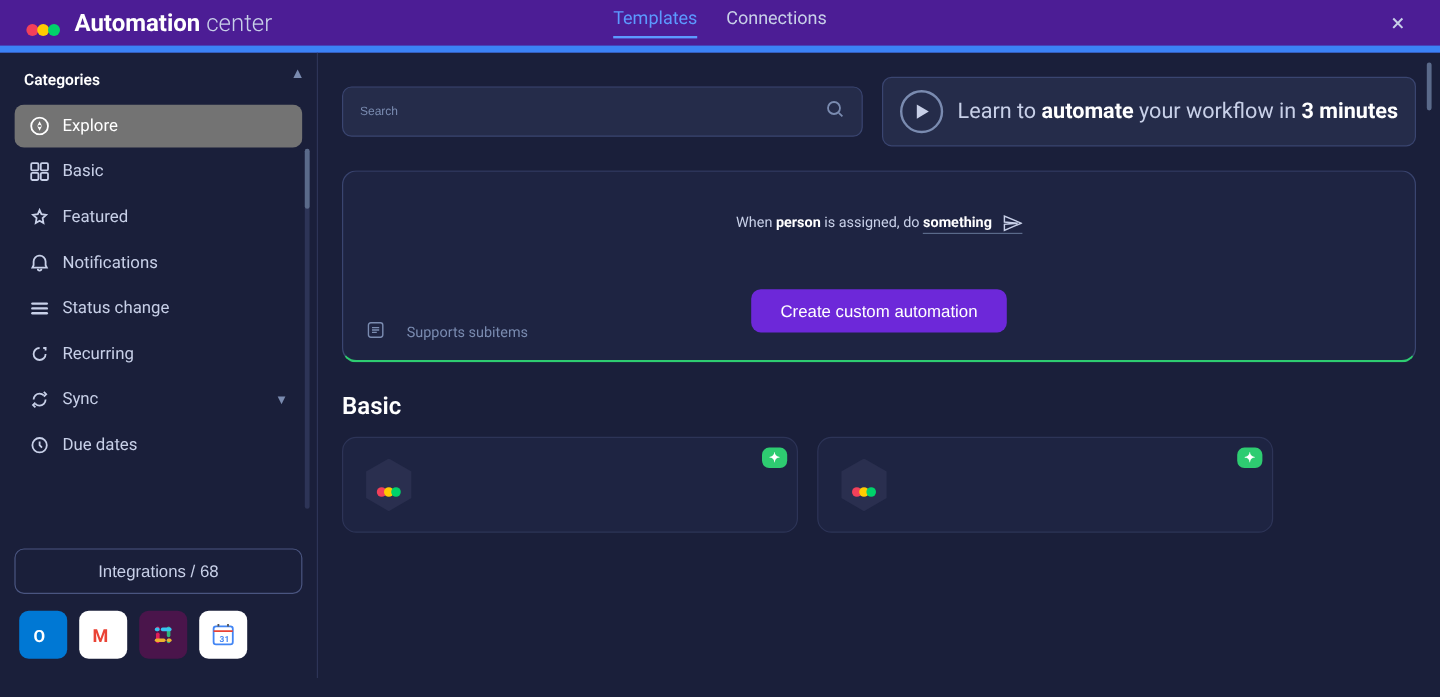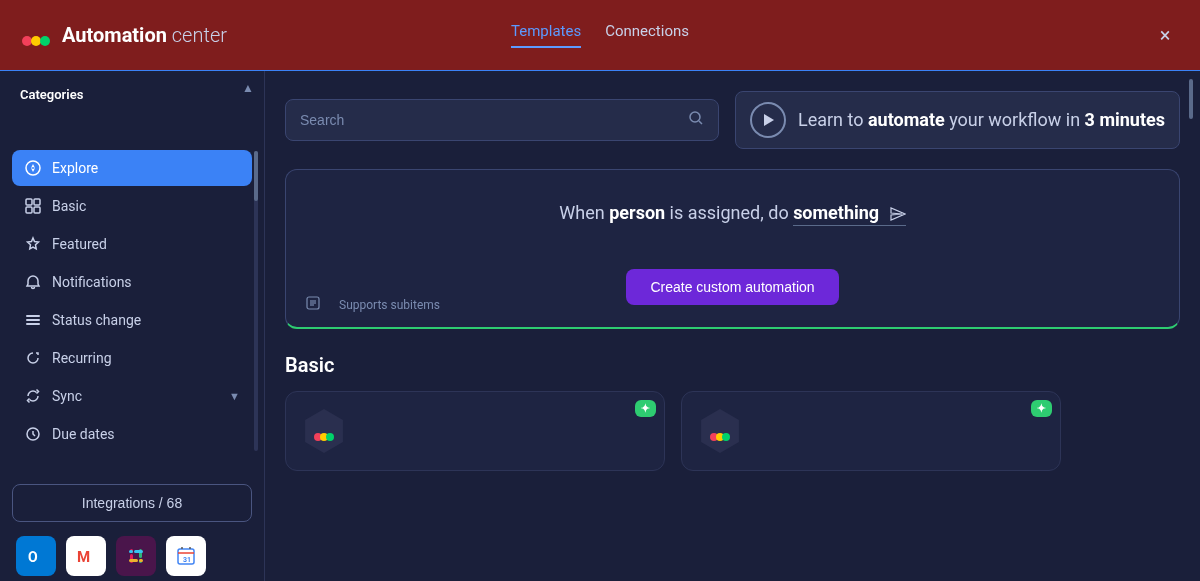--- a/index.html
+++ b/index.html
@@ -9,24 +9,24 @@
       color: #c8d0e8;
       width: 1200px;
       height: 581px;
       overflow: hidden;
     }
 
     
     .header {
       display: flex;
       align-items: center;
-      background: #7f1d1d;
-      border-bottom: 1px solid #3b82f6;
+      background: #4c1d95;
+      border-bottom: 6px solid #3b82f6;
       padding: 0 20px;
-      height: 71px;
+      height: 44px;
       position: relative;
     }
     .logo-area {
       display: flex;
       align-items: center;
       gap: 10px;
       min-width: 240px;
     }
     .logo-icon {
       width: 32px;
@@ -109,23 +109,22 @@
       align-items: center;
       gap: 10px;
       padding: 9px 12px;
       border-radius: 8px;
       cursor: pointer;
       font-size: 14px;
       color: #c8d0e8;
       margin-bottom: 2px;
     }
     .sidebar-item.active {
-      background: #3b82f6;
-      color: #fff;
-      margin-top: 36px;
+      background: #737373;
+      color: #fff;
     }
     .sidebar-item-icon {
       width: 18px;
       height: 18px;
       display: flex;
       align-items: center;
       justify-content: center;
       font-size: 15px;
       flex-shrink: 0;
     }
@@ -208,21 +207,21 @@
       display: flex;
       align-items: center;
       padding: 0 14px;
       height: 42px;
     }
     .search-box input {
       background: transparent;
       border: none;
       outline: none;
       color: #22c55e;
-      font-size: 14px;
+      font-size: 10px;
       flex: 1;
     }
     .search-box input::placeholder {
       color: #7a8bb0;
     }
     .search-icon {
       color: #7a8bb0;
       font-size: 16px;
     }
 
@@ -274,21 +273,21 @@
       margin-bottom: 24px;
       min-height: 160px;
       display: flex;
       flex-direction: column;
       align-items: center;
       justify-content: center;
       position: relative;
       border-bottom: 2px solid #2ecc71;
     }
     .automation-sentence {
-      font-size: 18px;
+      font-size: 12px;
       color: #c8d0e8;
       margin-bottom: 46px;
       text-align: center;
     }
     .automation-sentence strong {
       font-weight: 700;
       color: #fff;
     }
     .automation-underline {
       border-bottom: 1px solid #5a6a8a;

